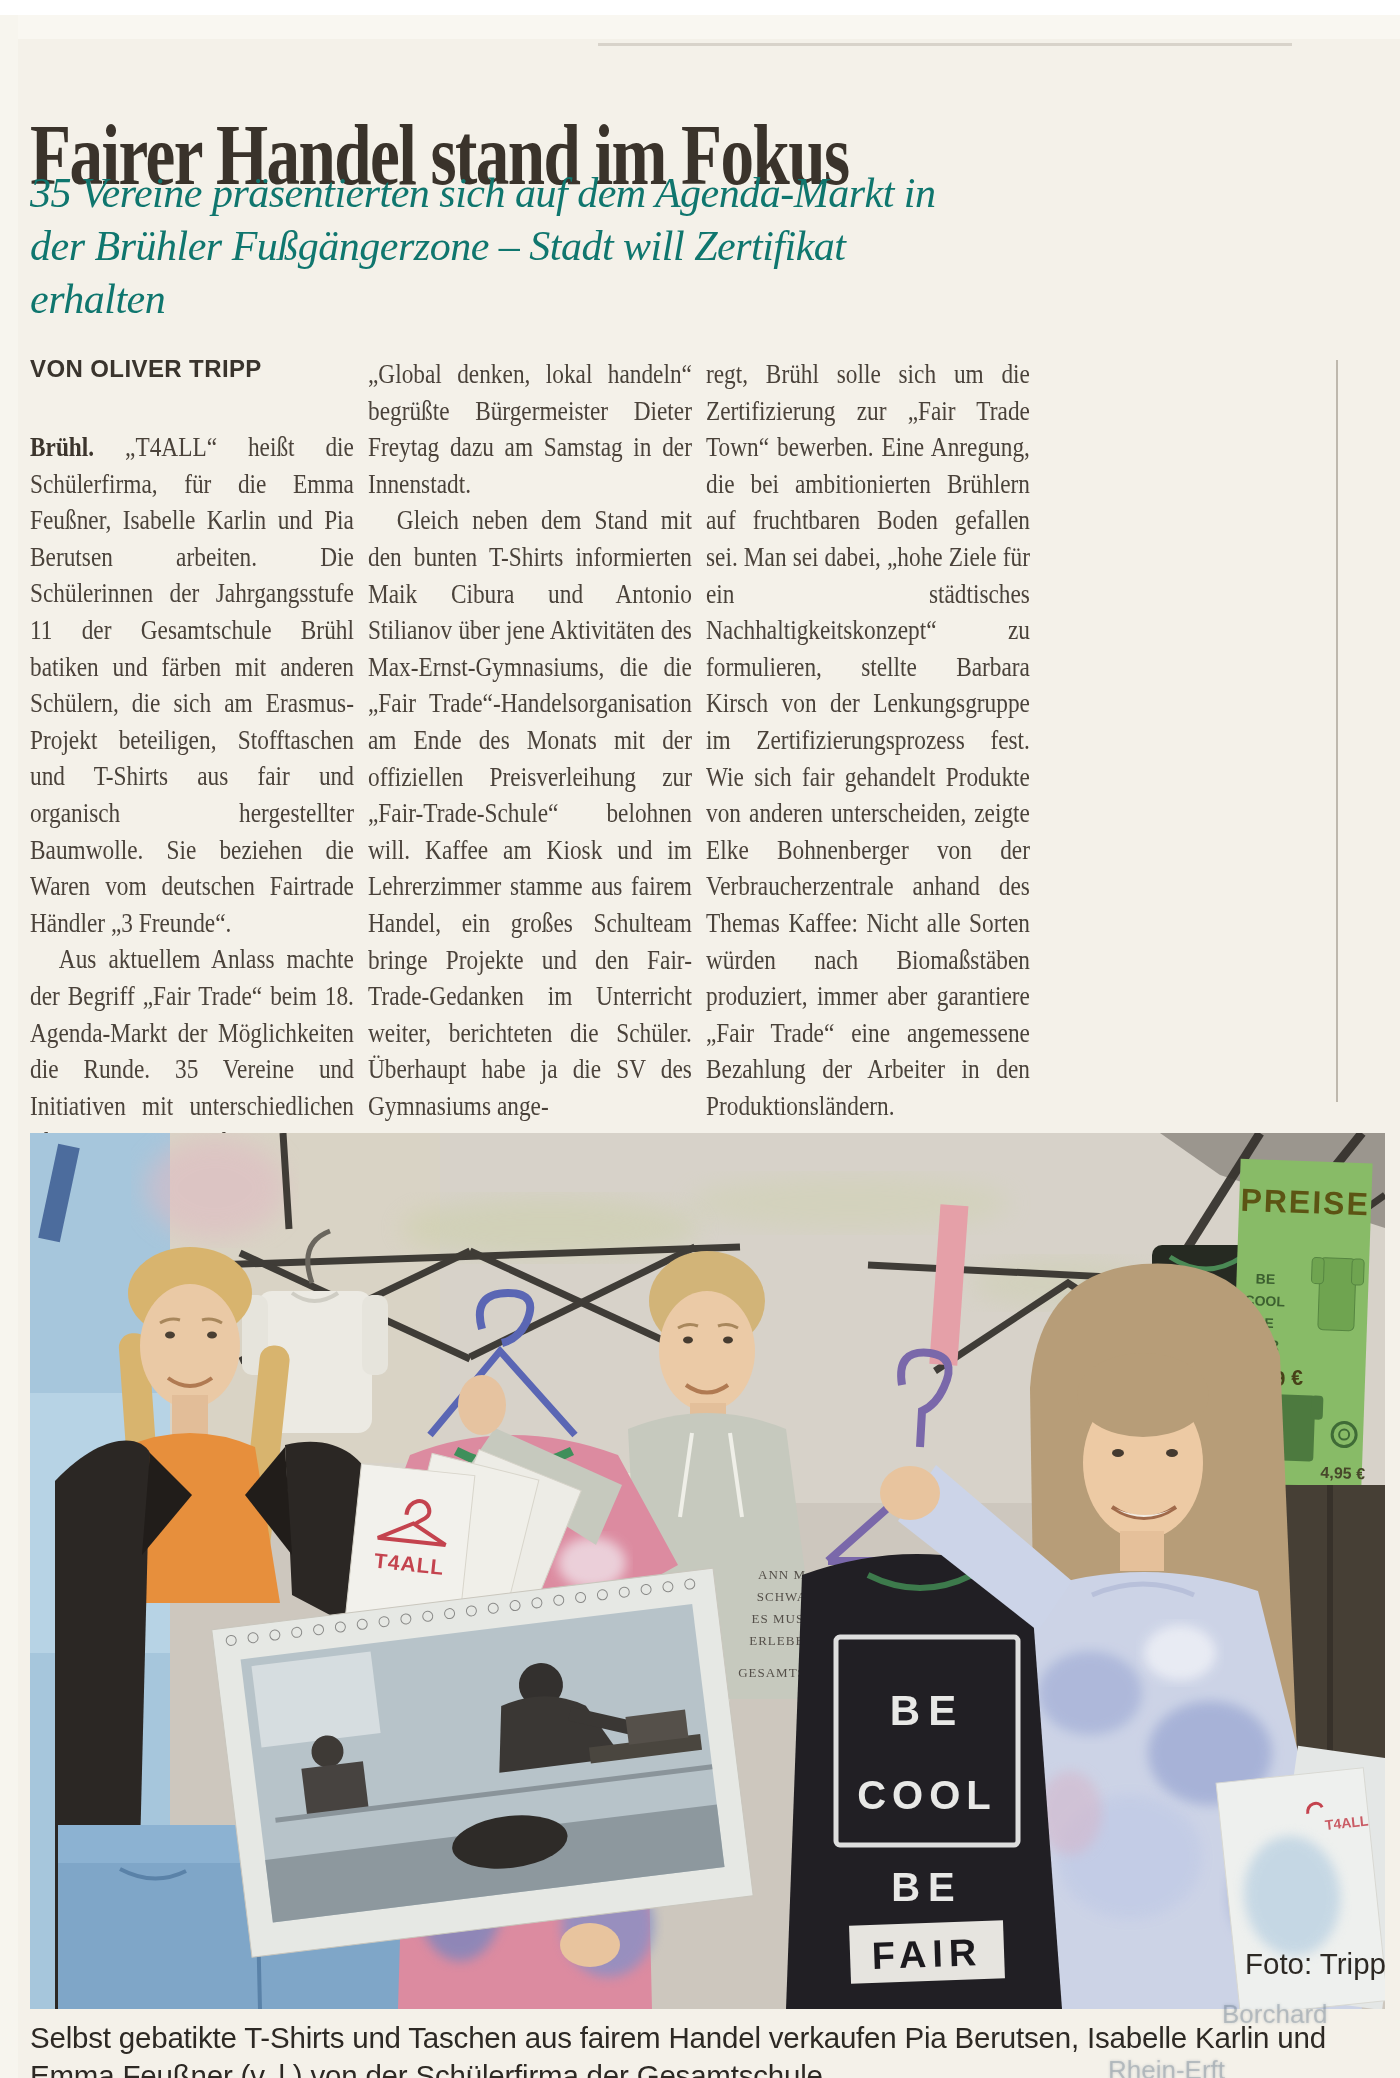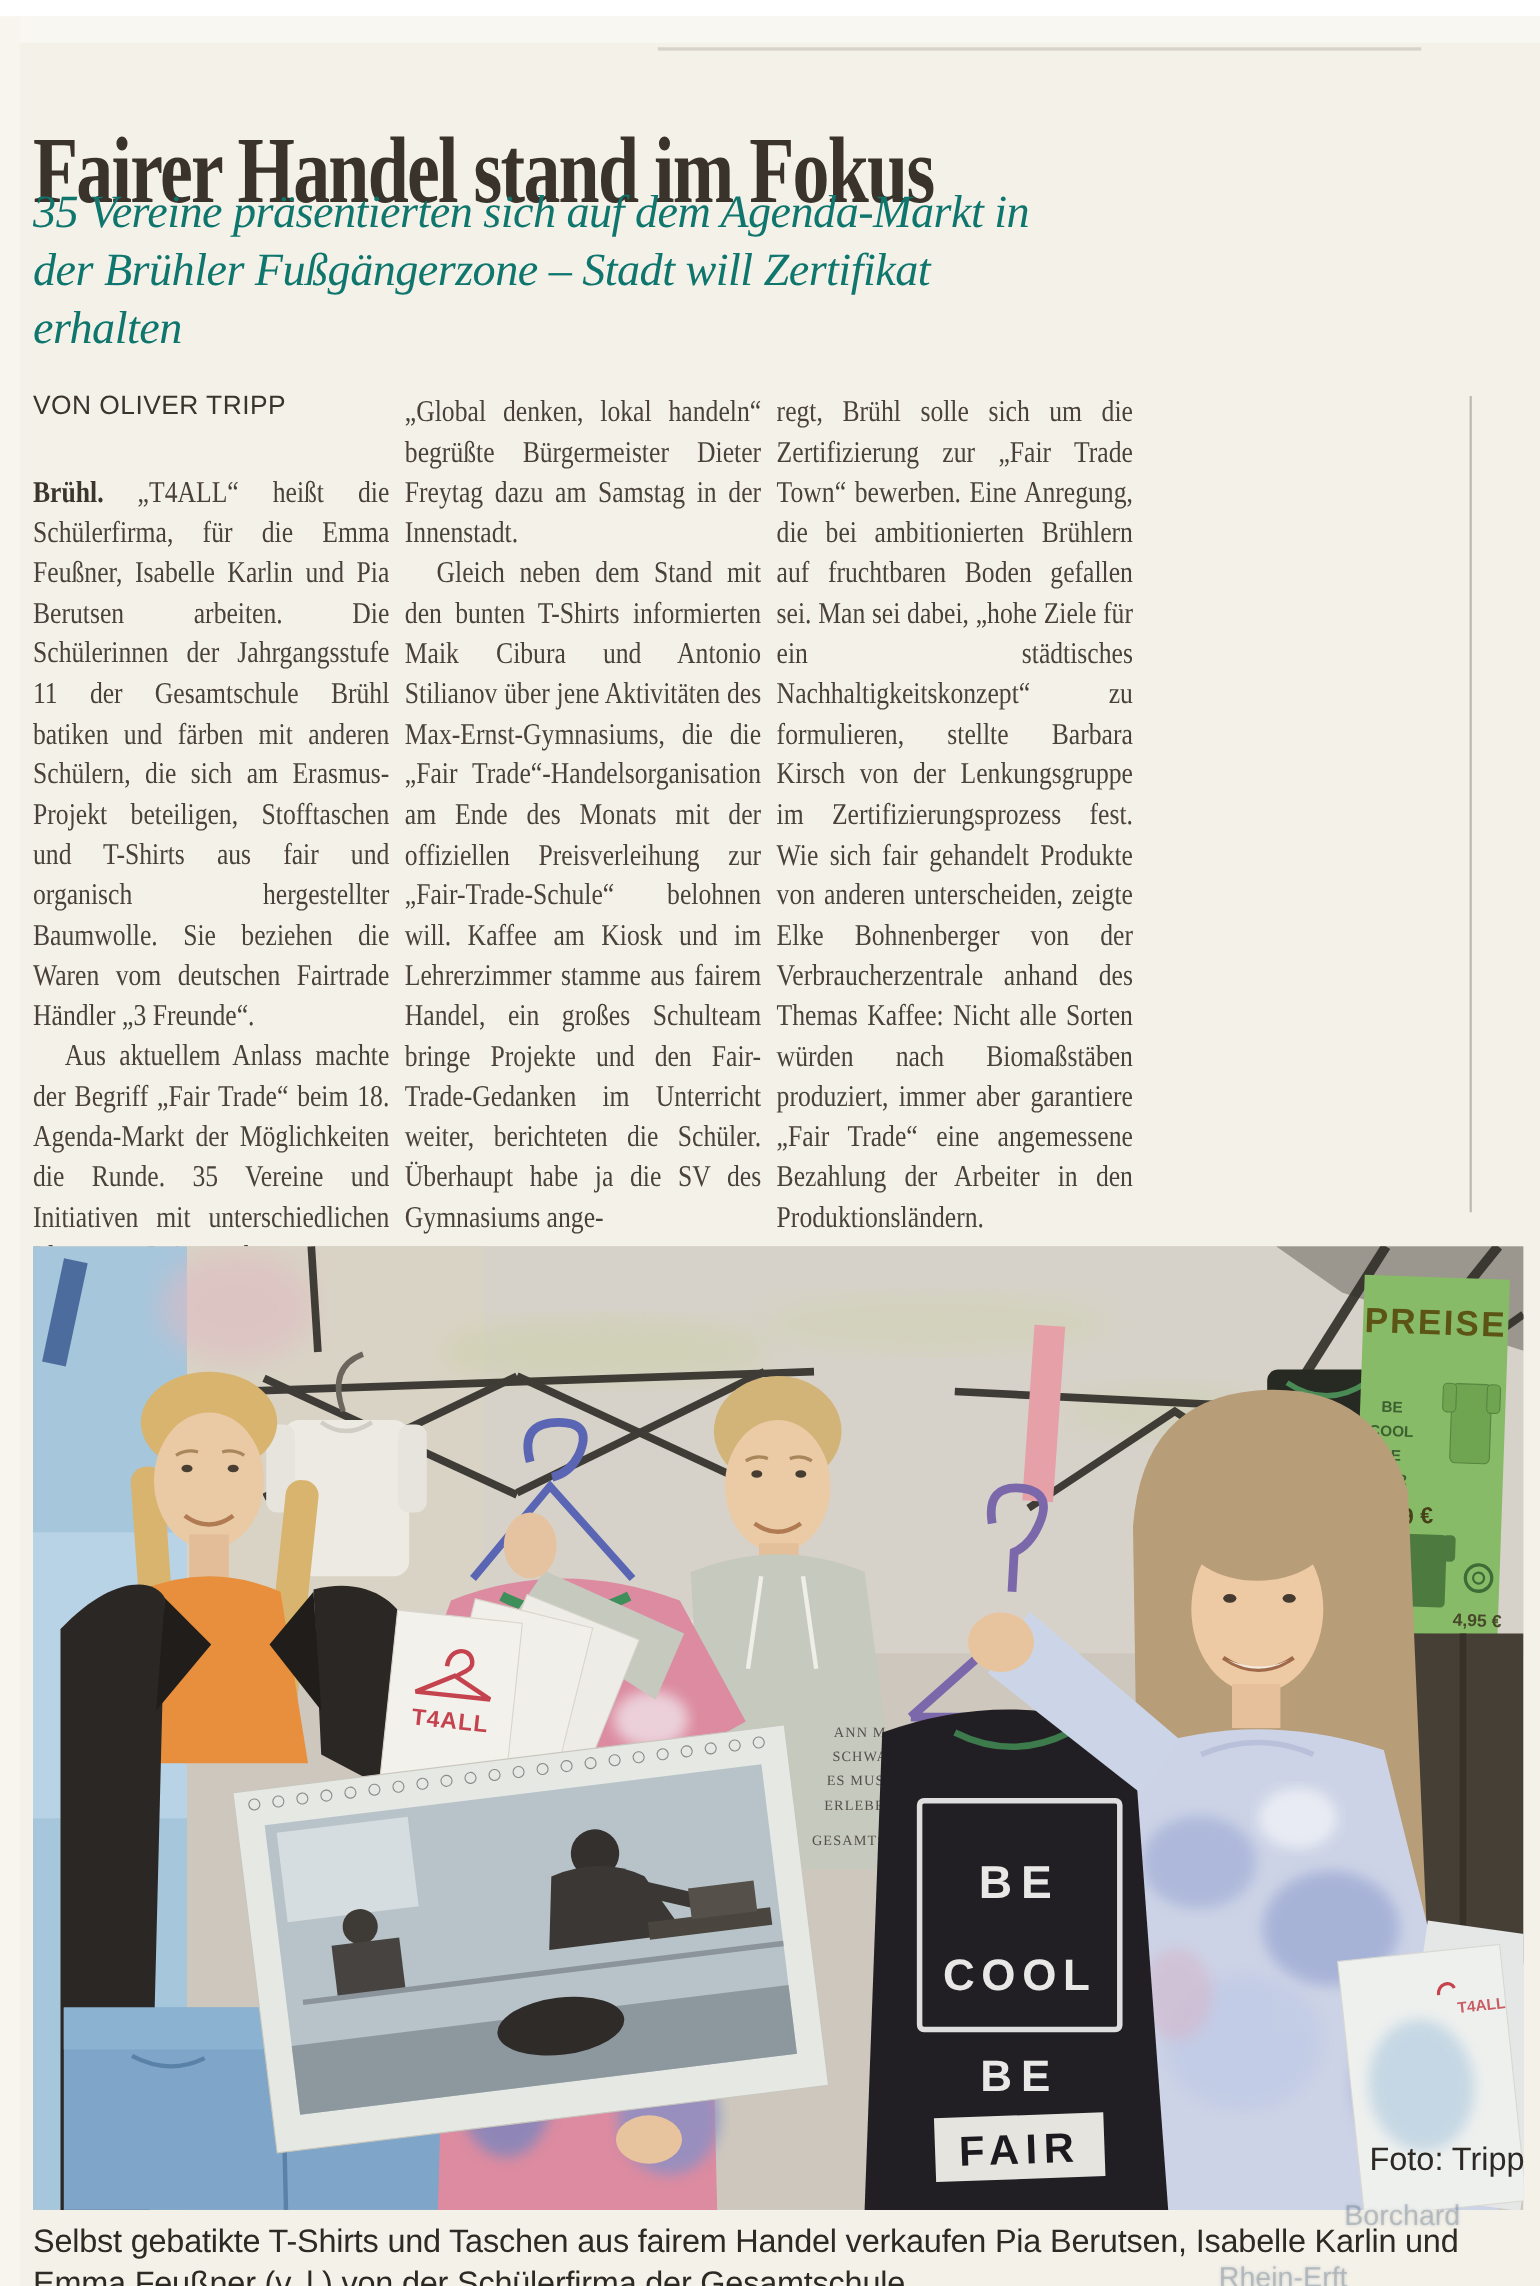--- a/index.html
+++ b/index.html
@@ -6,21 +6,21 @@
   .page{position:relative;width:1400px;height:2078px;background:#f4f1e9;overflow:hidden;
         font-family:"Liberation Serif",serif;color:#453d35;margin-top:15px;}
   .edge-top{position:absolute;left:0;top:0;width:1400px;height:24px;background:#f9f7f1;}
   .edge-left{position:absolute;left:0;top:0;width:18px;height:2078px;background:#f7f5ee;}
   .artifact-line{position:absolute;left:598px;top:28px;width:694px;height:3px;background:#b6afa4;opacity:.45;}
   .headline{position:absolute;left:30px;top:34px;font-weight:bold;font-size:86px;line-height:96px;
             letter-spacing:-2px;color:#3a332b;white-space:nowrap;transform:scaleX(.78);transform-origin:left top;}
   .subhead{position:absolute;left:30px;top:152px;width:960px;font-size:42px;line-height:53px;
            letter-spacing:-.5px;color:#0f766e;font-style:italic;}
   .byline{position:absolute;left:30px;top:340px;font-family:"Liberation Sans",sans-serif;
-          font-weight:normal;font-size:24px;letter-spacing:.4px;color:#3a342d;}
+          font-weight:bold;font-size:24px;letter-spacing:.4px;color:#3a342d;}
   .col{position:absolute;width:382px;transform:scaleX(.848);transform-origin:left top;
        font-size:27.5px;line-height:36.6px;text-align:justify;color:#4a423a;
        hyphens:auto;-webkit-hyphens:auto;}
   .col p{margin:0;}
   .col p.indent{text-indent:34px;}
   .col .lead{font-weight:bold;color:#3c352d;}
   #col1{left:30px;top:414px;}
   #col2{left:368px;top:341px;}
   #col3{left:706px;top:341px;}
   .vrule{position:absolute;left:1336px;top:345px;width:2px;height:742px;background:#9a9286;opacity:.6;}

